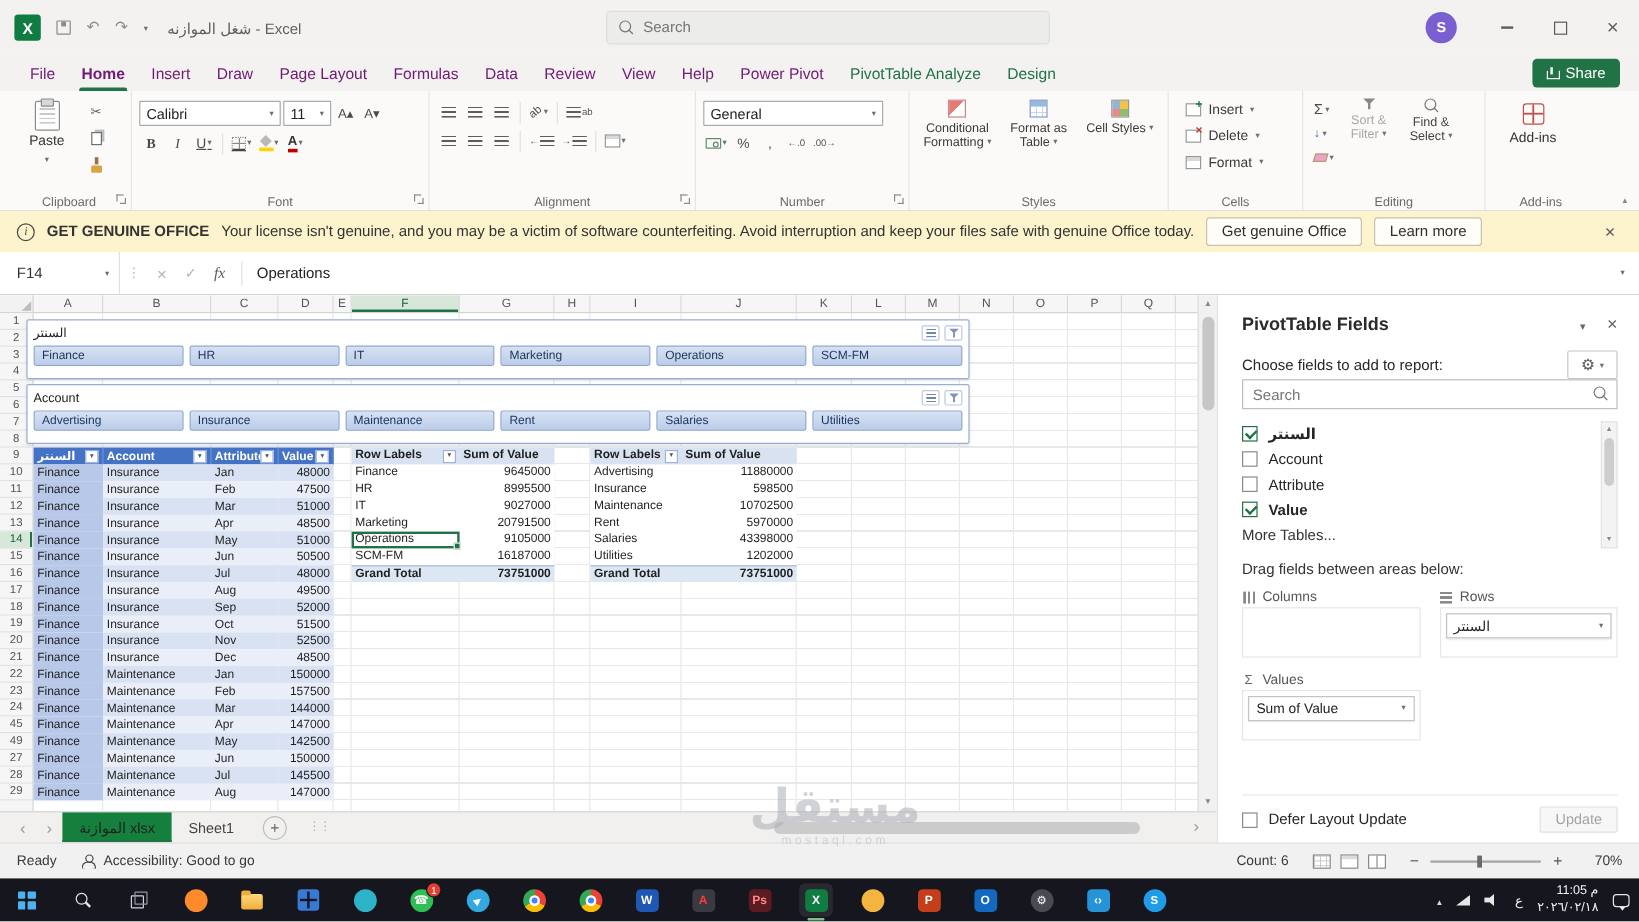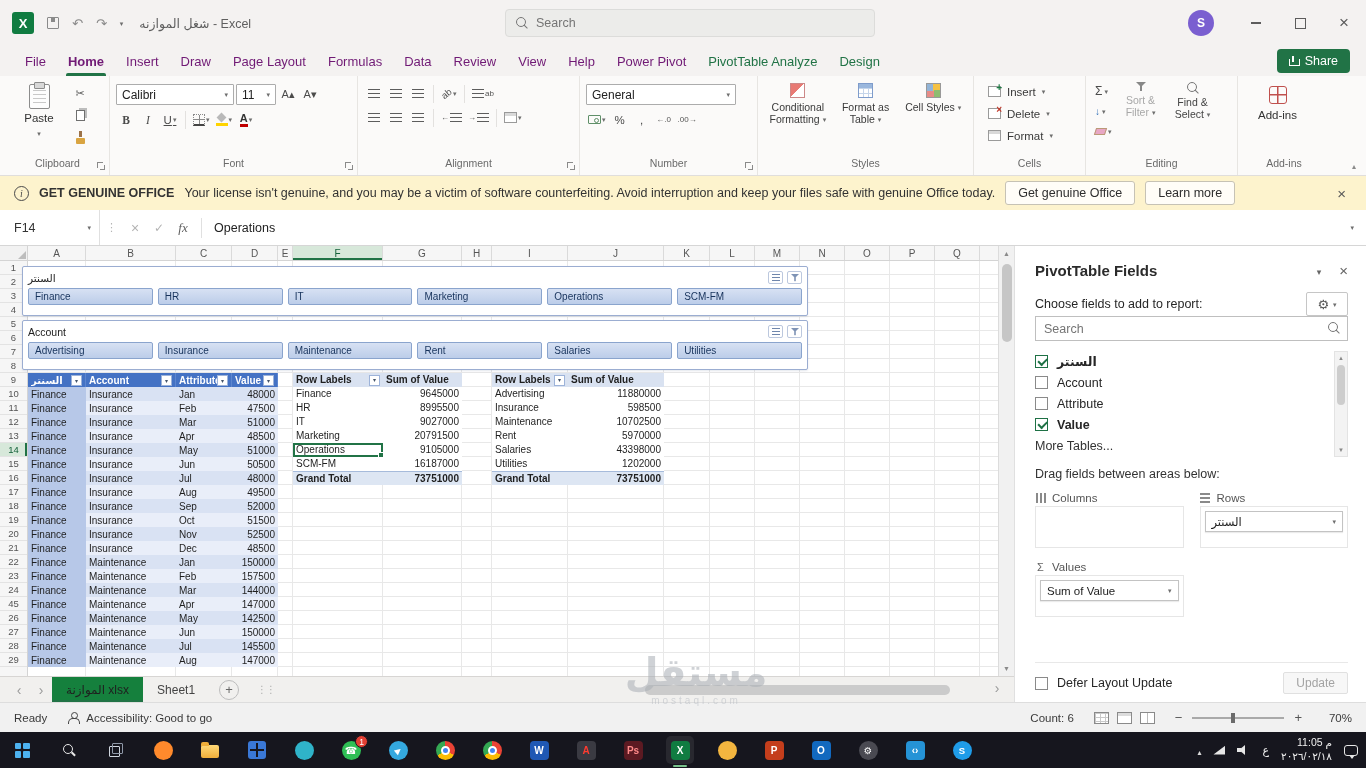--- a/index.html
+++ b/index.html
@@ -39,21 +39,21 @@
 .share-btn{position:absolute;right:16px;top:3px;height:24px;background:#217346;color:#fff;border-radius:4px;display:flex;align-items:center;gap:6px;padding:0 12px;font-size:12.5px}
 .ic-share{width:10px;height:10px;position:relative}
 .ic-share::before{content:"";position:absolute;left:0;bottom:0;width:9px;height:6px;border:1.2px solid #fff;border-top:none}
 .ic-share::after{content:"";position:absolute;left:3.5px;top:0;width:1.5px;height:6px;background:#fff}
 
 
 .ribbon-body{position:absolute;top:76px;left:0;right:0;height:100px;background:#fbfaf9;border-bottom:1px solid #e0dedc;display:flex;align-items:stretch;padding-left:6px}
 .rgroup{position:relative;border-right:1px solid #e7e5e2;display:flex;flex-direction:column}
 .rg-content{flex:1;display:flex;align-items:flex-start;padding:4px 6px 0 6px}
 .rg-content.col{flex-direction:column;align-items:stretch;gap:5px;padding-top:8px}
-.rg-label{position:relative;height:18px;display:flex;align-items:flex-start;justify-content:center;font-size:10.5px;color:#6a6a6a}
+.rg-label{position:relative;height:18px;display:flex;align-items:flex-end;justify-content:center;font-size:10.5px;color:#6a6a6a}
 .launcher{position:absolute;right:4px;bottom:5px;width:8px;height:8px}
 .launcher::before{content:"";position:absolute;left:0;top:0;width:5px;height:5px;border-left:1px solid #8a8a8a;border-top:1px solid #8a8a8a}
 .launcher::after{content:"";position:absolute;right:0;bottom:0;width:4px;height:4px;border-right:1px solid #8a8a8a;border-bottom:1px solid #8a8a8a}
 .vsep{width:1px;height:18px;background:#e3e1df;margin:0 3px;align-self:center}
 .sm-btn{min-width:20px;height:19px;display:inline-flex;align-items:center;justify-content:center;font-size:11.5px;color:#4b4b4b;border-radius:2px;padding:0 2px;gap:1px}
 .sm-btn.b{font-weight:800;font-family:"Liberation Serif",serif}
 .sm-btn.i{font-style:italic;font-family:"Liberation Serif",serif}
 .sm-btn.u{text-decoration:underline}
 
 .paste-big{width:54px;display:flex;flex-direction:column;align-items:center;gap:3px;padding-top:4px;font-size:11.5px;color:#333}
@@ -649,21 +649,21 @@
         <div class="row-hdr">16</div>
         <div class="row-hdr">17</div>
         <div class="row-hdr">18</div>
         <div class="row-hdr">19</div>
         <div class="row-hdr">20</div>
         <div class="row-hdr">21</div>
         <div class="row-hdr">22</div>
         <div class="row-hdr">23</div>
         <div class="row-hdr">24</div>
         <div class="row-hdr">45</div>
-        <div class="row-hdr">26</div>
+        <div class="row-hdr">49</div>
         <div class="row-hdr">27</div>
         <div class="row-hdr">28</div>
         <div class="row-hdr">29</div>
       </div>
     <div class="grid-body" id="gridBody">
         <div class="vline" style="left: 57px;"></div>
         <div class="vline" style="left: 147px;"></div>
         <div class="vline" style="left: 203px;"></div>
         <div class="vline" style="left: 249px;"></div>
         <div class="vline" style="left: 264px;"></div>

